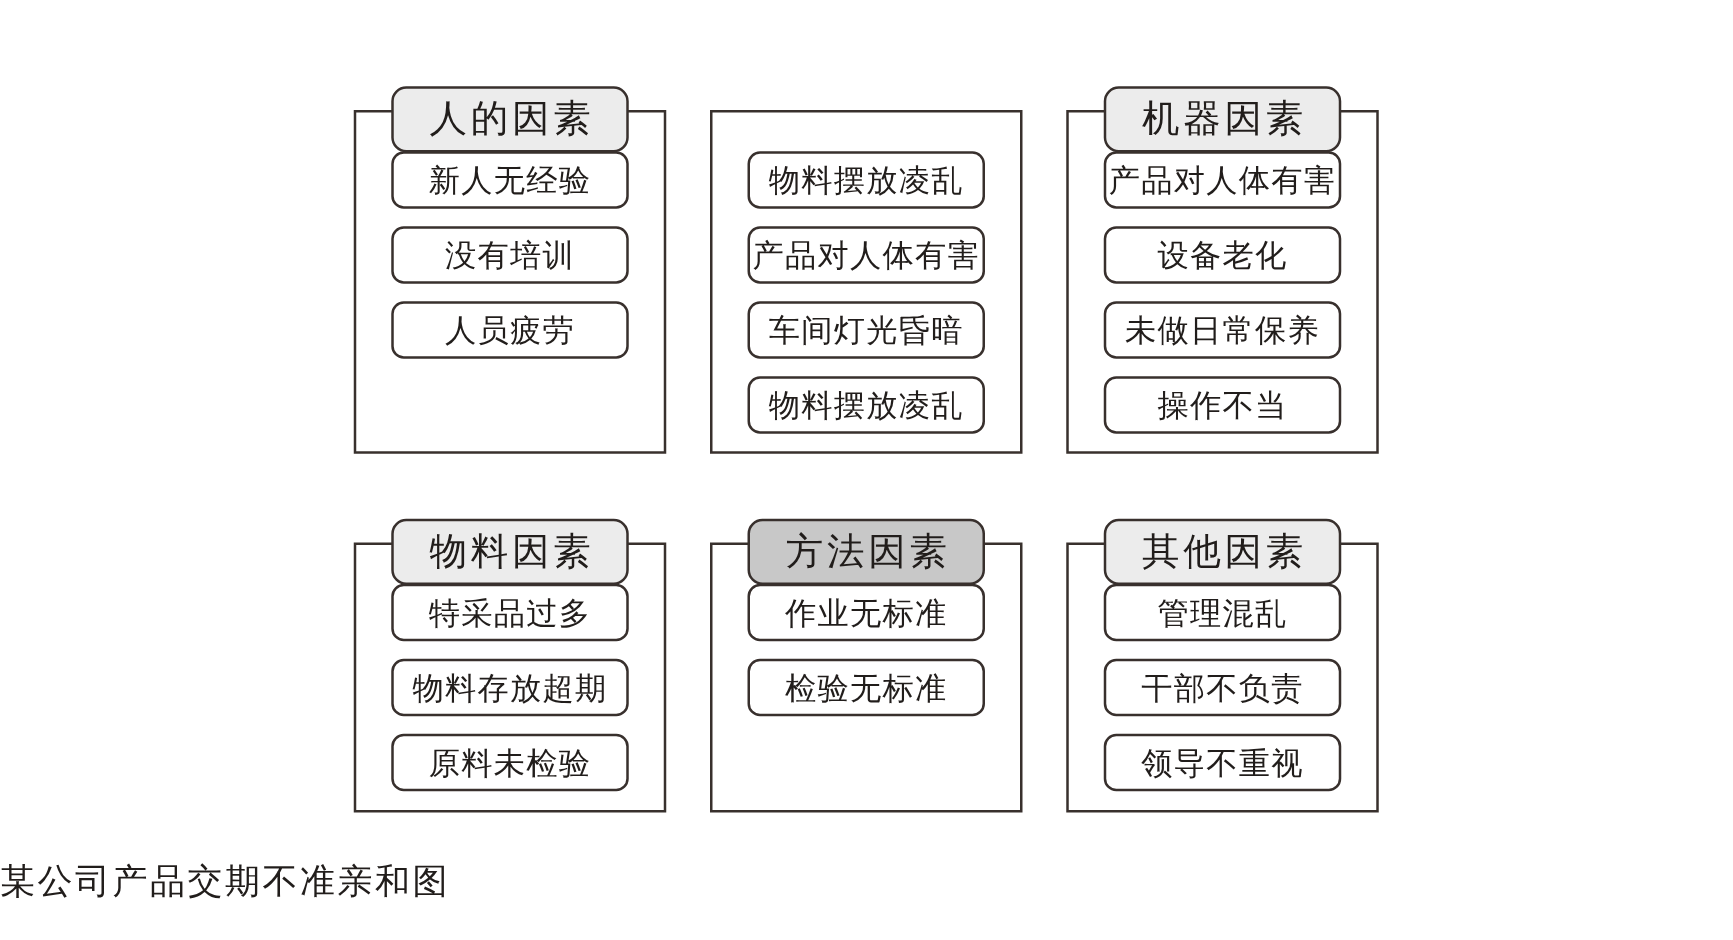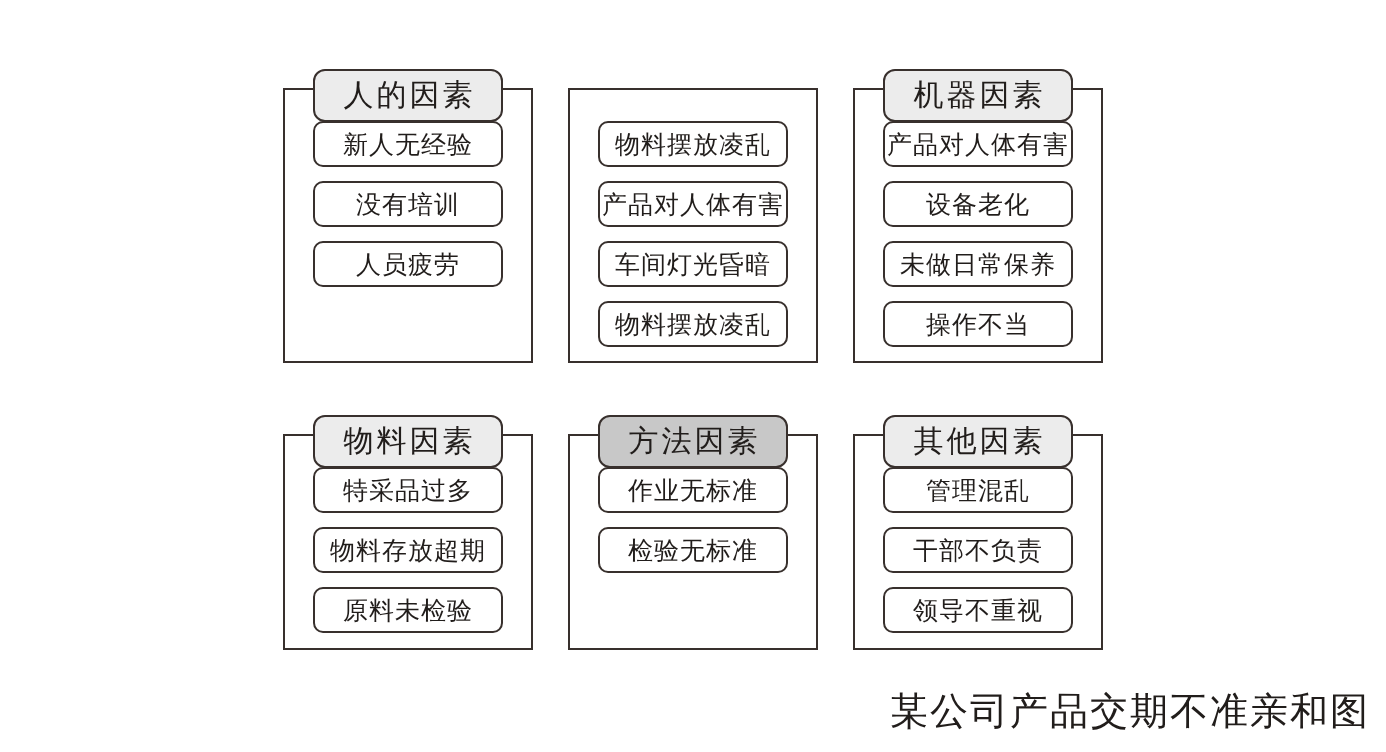--- a/index.html
+++ b/index.html
@@ -85,24 +85,24 @@
     display: flex;
     align-items: center;
     justify-content: center;
     font-size: 25px;
     letter-spacing: 1px;
     white-space: nowrap;
   }
   .diagram-title {
     position: absolute;
     left: 0;
-    right: 16px;
+    right: 4px;
     top: 686px;
-    text-align: right;
-    font-size: 38px;
+    text-align: left;
+    font-size: 28px;
     letter-spacing: 2px;
     color: var(--text);
   }
 </style>
 </head>
 <body>
 
 <div class="canvas">
   <div class="board" id="board">
   <div class="group r1">

